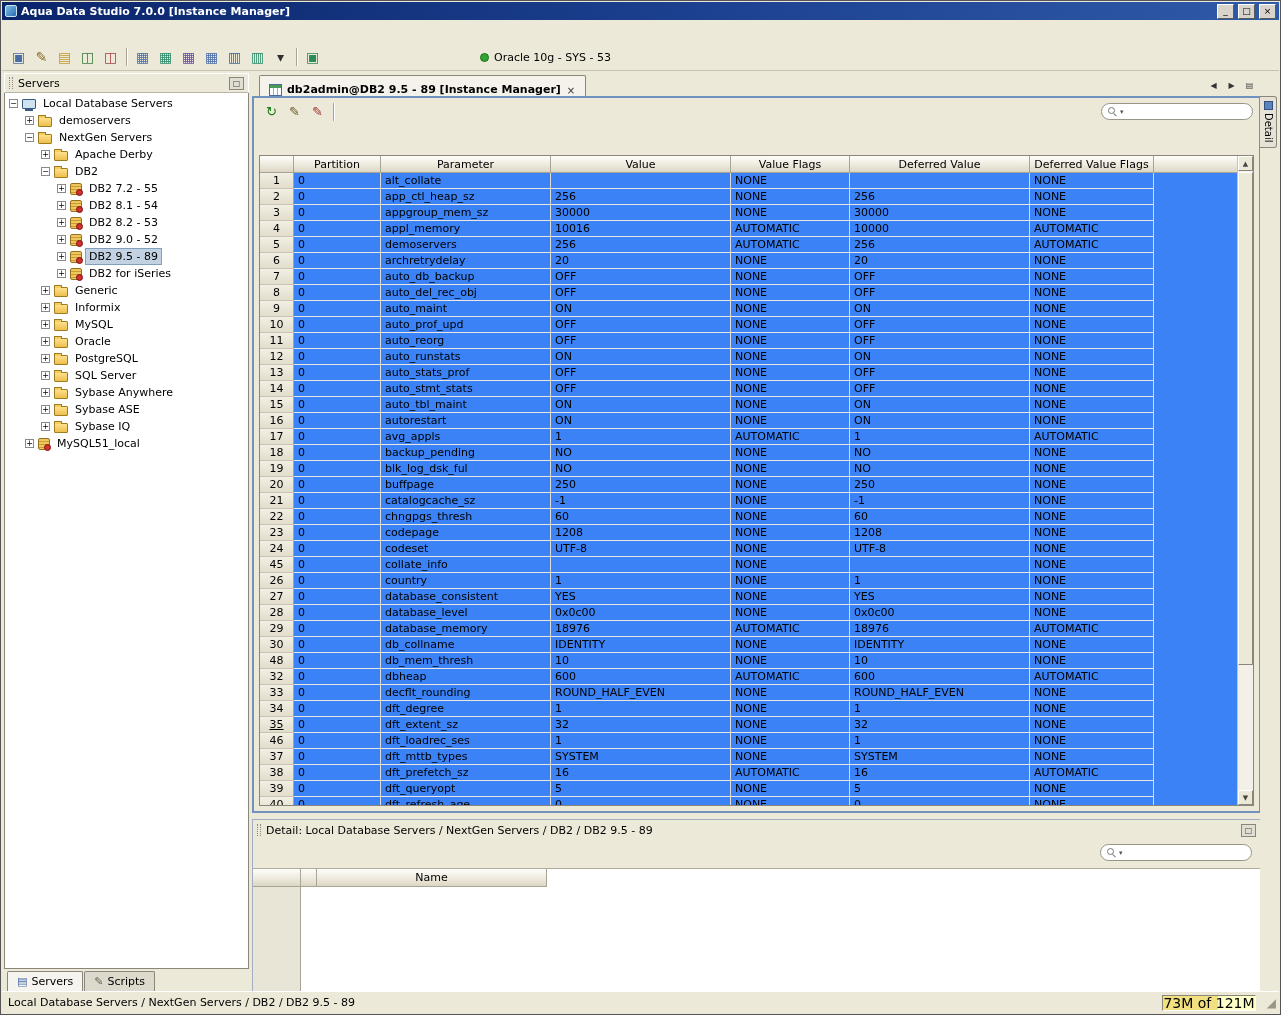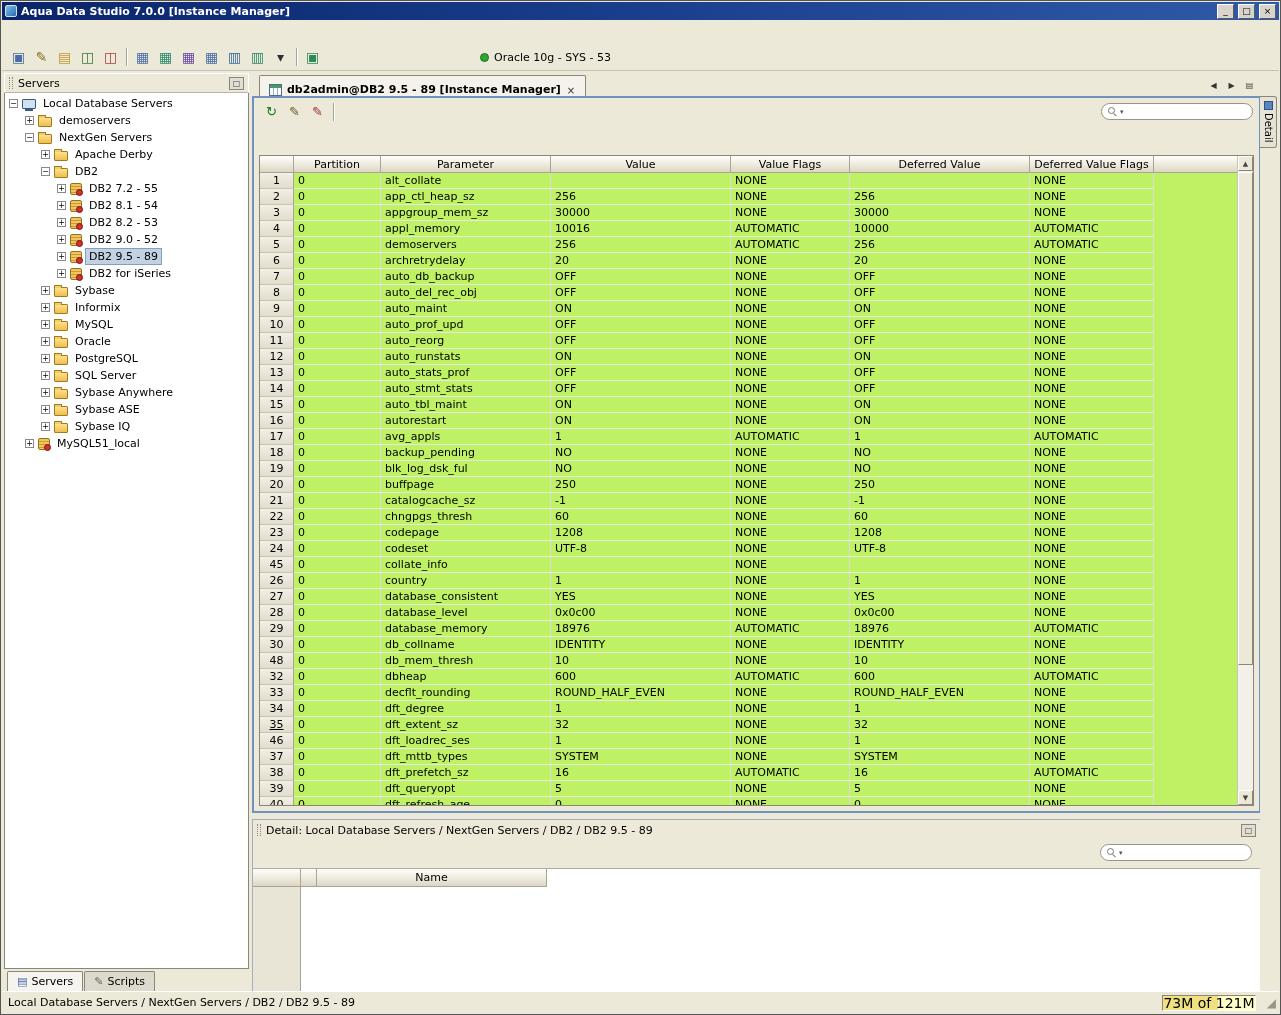--- a/index.html
+++ b/index.html
@@ -55,21 +55,21 @@
 .searchbox{margin-left:auto;width:152px;height:17px;background:#fff;border:1px solid #989488;border-radius:9px;display:flex;align-items:center;padding:0 5px;gap:2px}
 .searchbox input{border:none;outline:none;flex:1;min-width:0;height:13px;font-family:inherit;font-size:11px;background:transparent}
 .icon-magnifier{flex:none;width:11px;height:11px;position:relative}
 .icon-magnifier::before{content:'';position:absolute;left:1px;top:1px;width:5px;height:5px;border:1px solid #777;border-radius:50%}
 .icon-magnifier::after{content:'';position:absolute;left:7px;top:7px;width:4px;height:1px;background:#777;transform:rotate(45deg);transform-origin:0 0}
 .search-caret{font-size:7px;color:#555;flex:none}
 .subtabs{position:absolute;left:0;right:0;top:30px;height:21px;display:flex;align-items:flex-end;padding-left:6px;border-bottom:1px solid #8a867a}
 .subtab{height:19px;display:flex;align-items:center;gap:5px;padding:0 8px;margin-right:2px;background:#e6e2d6;border:1px solid #8a867a;border-bottom:none;border-radius:2px 2px 0 0;white-space:nowrap}
 .subtab.active{background:#cfdcec;border-color:#7191be;outline:1px dotted #555;outline-offset:-3px}
 
-.grid{position:absolute;left:5px;right:5px;top:57px;bottom:5px;background:#bef264;border:1px solid #8a867a}
+.grid{position:absolute;left:5px;right:5px;top:57px;bottom:5px;background:#3b82f6;border:1px solid #8a867a}
 .grid-header{position:absolute;left:0;right:16px;top:0;display:flex;height:17px}
 .gh-cell{flex:none;display:flex;align-items:center;justify-content:center;background:linear-gradient(#fefefc,#ece8da 60%,#dcd6c4);border-right:1px solid #a8a496;border-bottom:1px solid #a8a496;overflow:hidden;white-space:nowrap}
 .gh-cell.gh-fill{flex:1;border-right:none}
 .grid-body{position:absolute;left:0;right:16px;top:17px;bottom:0;overflow:hidden}
 .grid-row{display:flex;height:16px}
 .gc{flex:none;display:flex;align-items:center;padding:0 4px;border-right:1px solid #dcdcd4;border-bottom:1px solid #e8e8e0;overflow:hidden;white-space:nowrap}
 .gc.num{justify-content:center;background:linear-gradient(#f2efe4,#e2ddcc);border-right:1px solid #a8a496;border-bottom:1px solid #c8c4b4;padding:0}
 .gc.gc-fill{flex:1;border-right:none;border-bottom:none}
 .vscroll{position:absolute;right:0;top:0;bottom:0;width:16px;background:#f2f0e8;border-left:1px solid #c8c4b8}
 .sb-btn{position:absolute;left:0;width:15px;height:15px;background:#ece9d8;border:1px solid;border-color:#fff #8a867a #8a867a #fff;display:flex;align-items:center;justify-content:center;font-size:7px;color:#444}
@@ -221,21 +221,21 @@
           <span class="tree-label selected">DB2 9.5 - 89</span>
         </div>
         <div class="tree-item" style="padding-left: 52px;">
           <span class="toggle">+</span>
           <span class="icon-db"></span>
           <span class="tree-label">DB2 for iSeries</span>
         </div>
         <div class="tree-item" style="padding-left: 36px;">
           <span class="toggle">+</span>
           <span class="icon-folder"></span>
-          <span class="tree-label">Sybase</span>
+          <span class="tree-label">Generic</span>
         </div>
         <div class="tree-item" style="padding-left: 36px;">
           <span class="toggle">+</span>
           <span class="icon-folder"></span>
           <span class="tree-label">Informix</span>
         </div>
         <div class="tree-item" style="padding-left: 36px;">
           <span class="toggle">+</span>
           <span class="icon-folder"></span>
           <span class="tree-label">MySQL</span>

